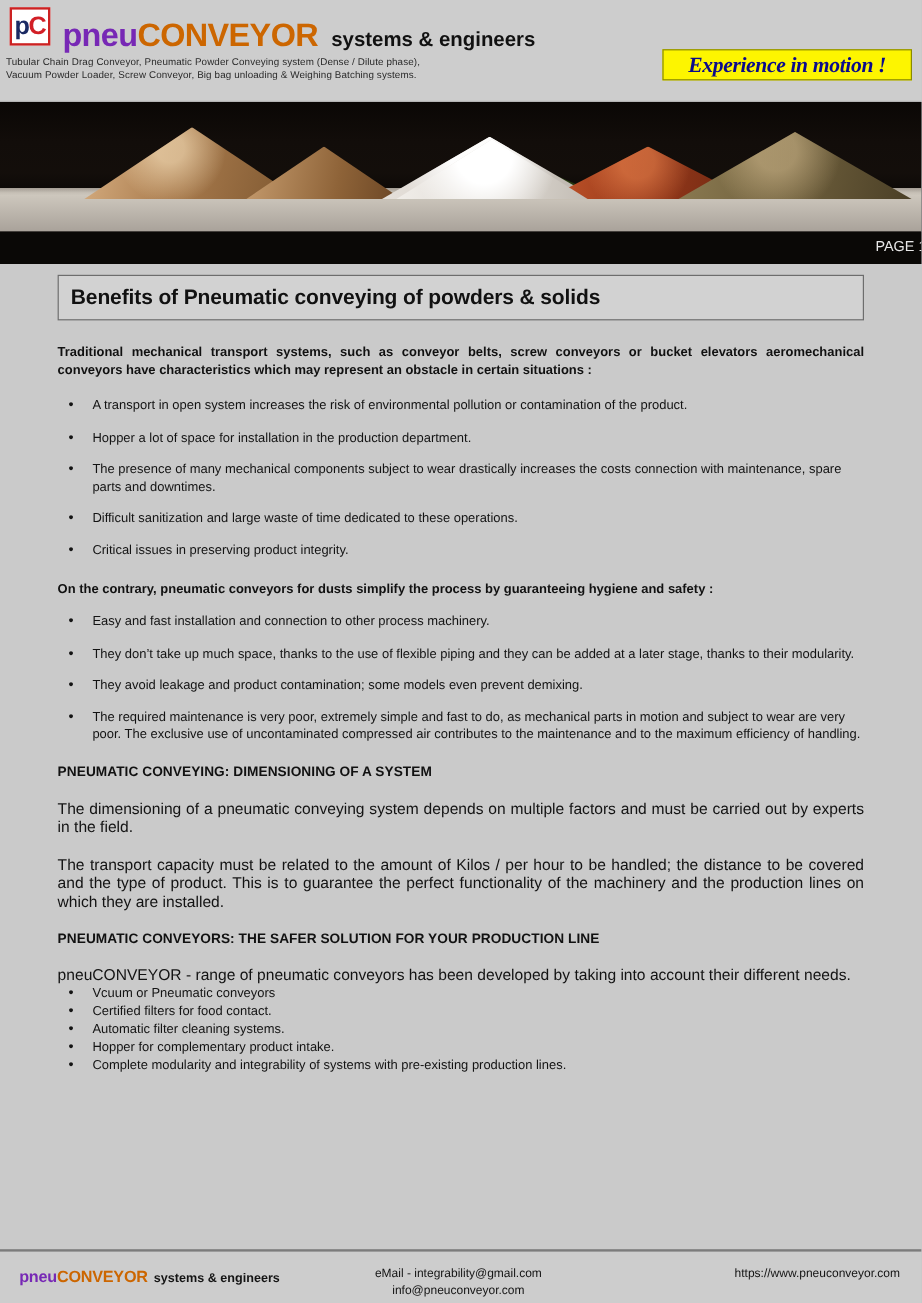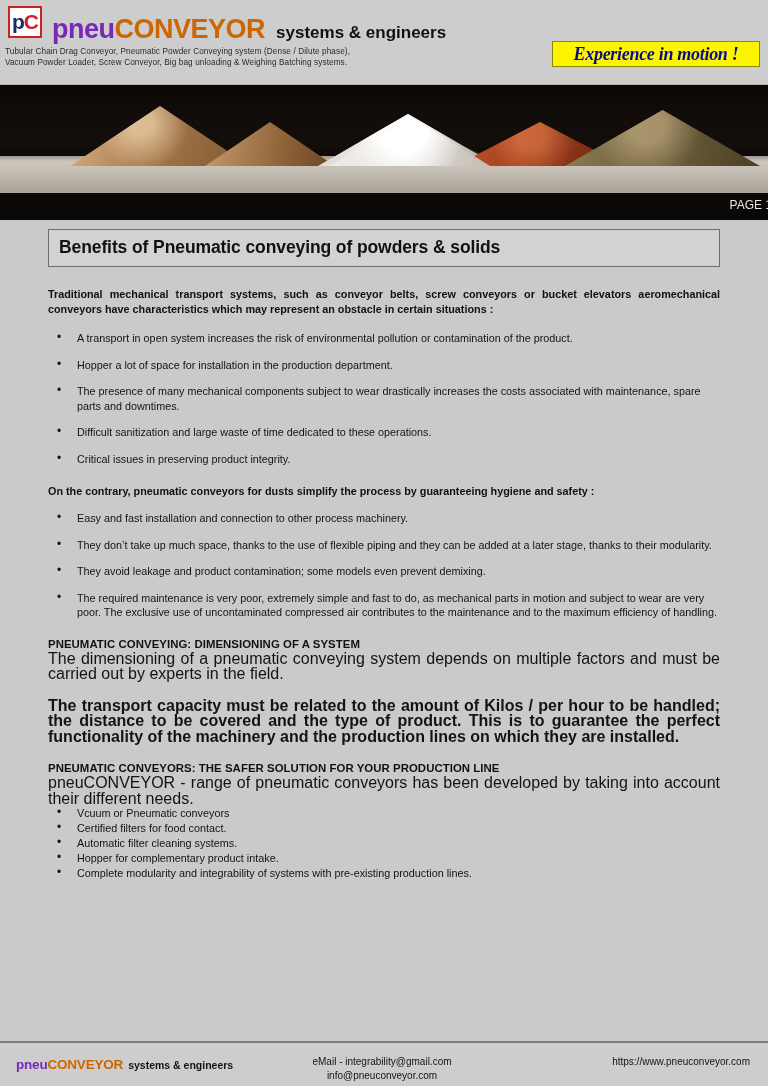--- a/index.html
+++ b/index.html
@@ -275,27 +275,27 @@
 
   h2.sec-head {
     font-size: 11.4px;
     font-weight: bold;
     color: #111;
     margin: 18px 0 0 0;
     letter-spacing: 0.05px;
   }
 
   p.body {
-    font-size: 16px;
+    font-size: 13px;
     line-height: 15.5px;
     color: #131313;
     text-align: justify;
-    margin: 1px 0 0 0;
-  }
-  p.body.spaced { margin-top: 16px; font-weight: bold; }
+    margin: 16px 0 0 0;
+  }
+  p.body.spaced { margin-top: 16px; }
 
   
   .footer {
     position: absolute;
     left: 0;
     bottom: 0;
     width: 768px;
     height: 45px;
     background: #cdcdcd;
     border-top: 2px solid #7c7c7c;
@@ -383,21 +383,21 @@
 
     <div class="doc-title">
       <h1>Benefits of Pneumatic conveying of powders &amp; solids</h1>
     </div>
 
     <div class="lead">Traditional mechanical transport systems, such as conveyor belts, screw conveyors or bucket elevators aeromechanical conveyors have characteristics which may represent an obstacle in certain situations :</div>
 
     <ul class="blist">
       <li>A transport in open system increases the risk of environmental pollution or contamination of the product.</li>
       <li>Hopper a lot of space for installation in the production department.</li>
-      <li>The presence of many mechanical components subject to wear drastically increases  the costs associated with maintenance, spare parts and downtimes.</li>
+      <li>The presence of many mechanical components subject to wear drastically increases  the costs connection with maintenance, spare parts and downtimes.</li>
       <li>Difficult sanitization and large waste of time dedicated to these operations.</li>
       <li>Critical issues in preserving product integrity.</li>
     </ul>
 
     <div class="section-lead">On the contrary, pneumatic conveyors for dusts simplify the process by guaranteeing hygiene and safety :</div>
 
     <ul class="blist">
       <li>Easy and fast installation and connection to other process machinery.</li>
       <li>They don’t take up much space, thanks to the use of flexible piping and they can be added at a later stage, thanks to their modularity.</li>
       <li>They avoid leakage and product contamination; some models even prevent demixing.</li>

